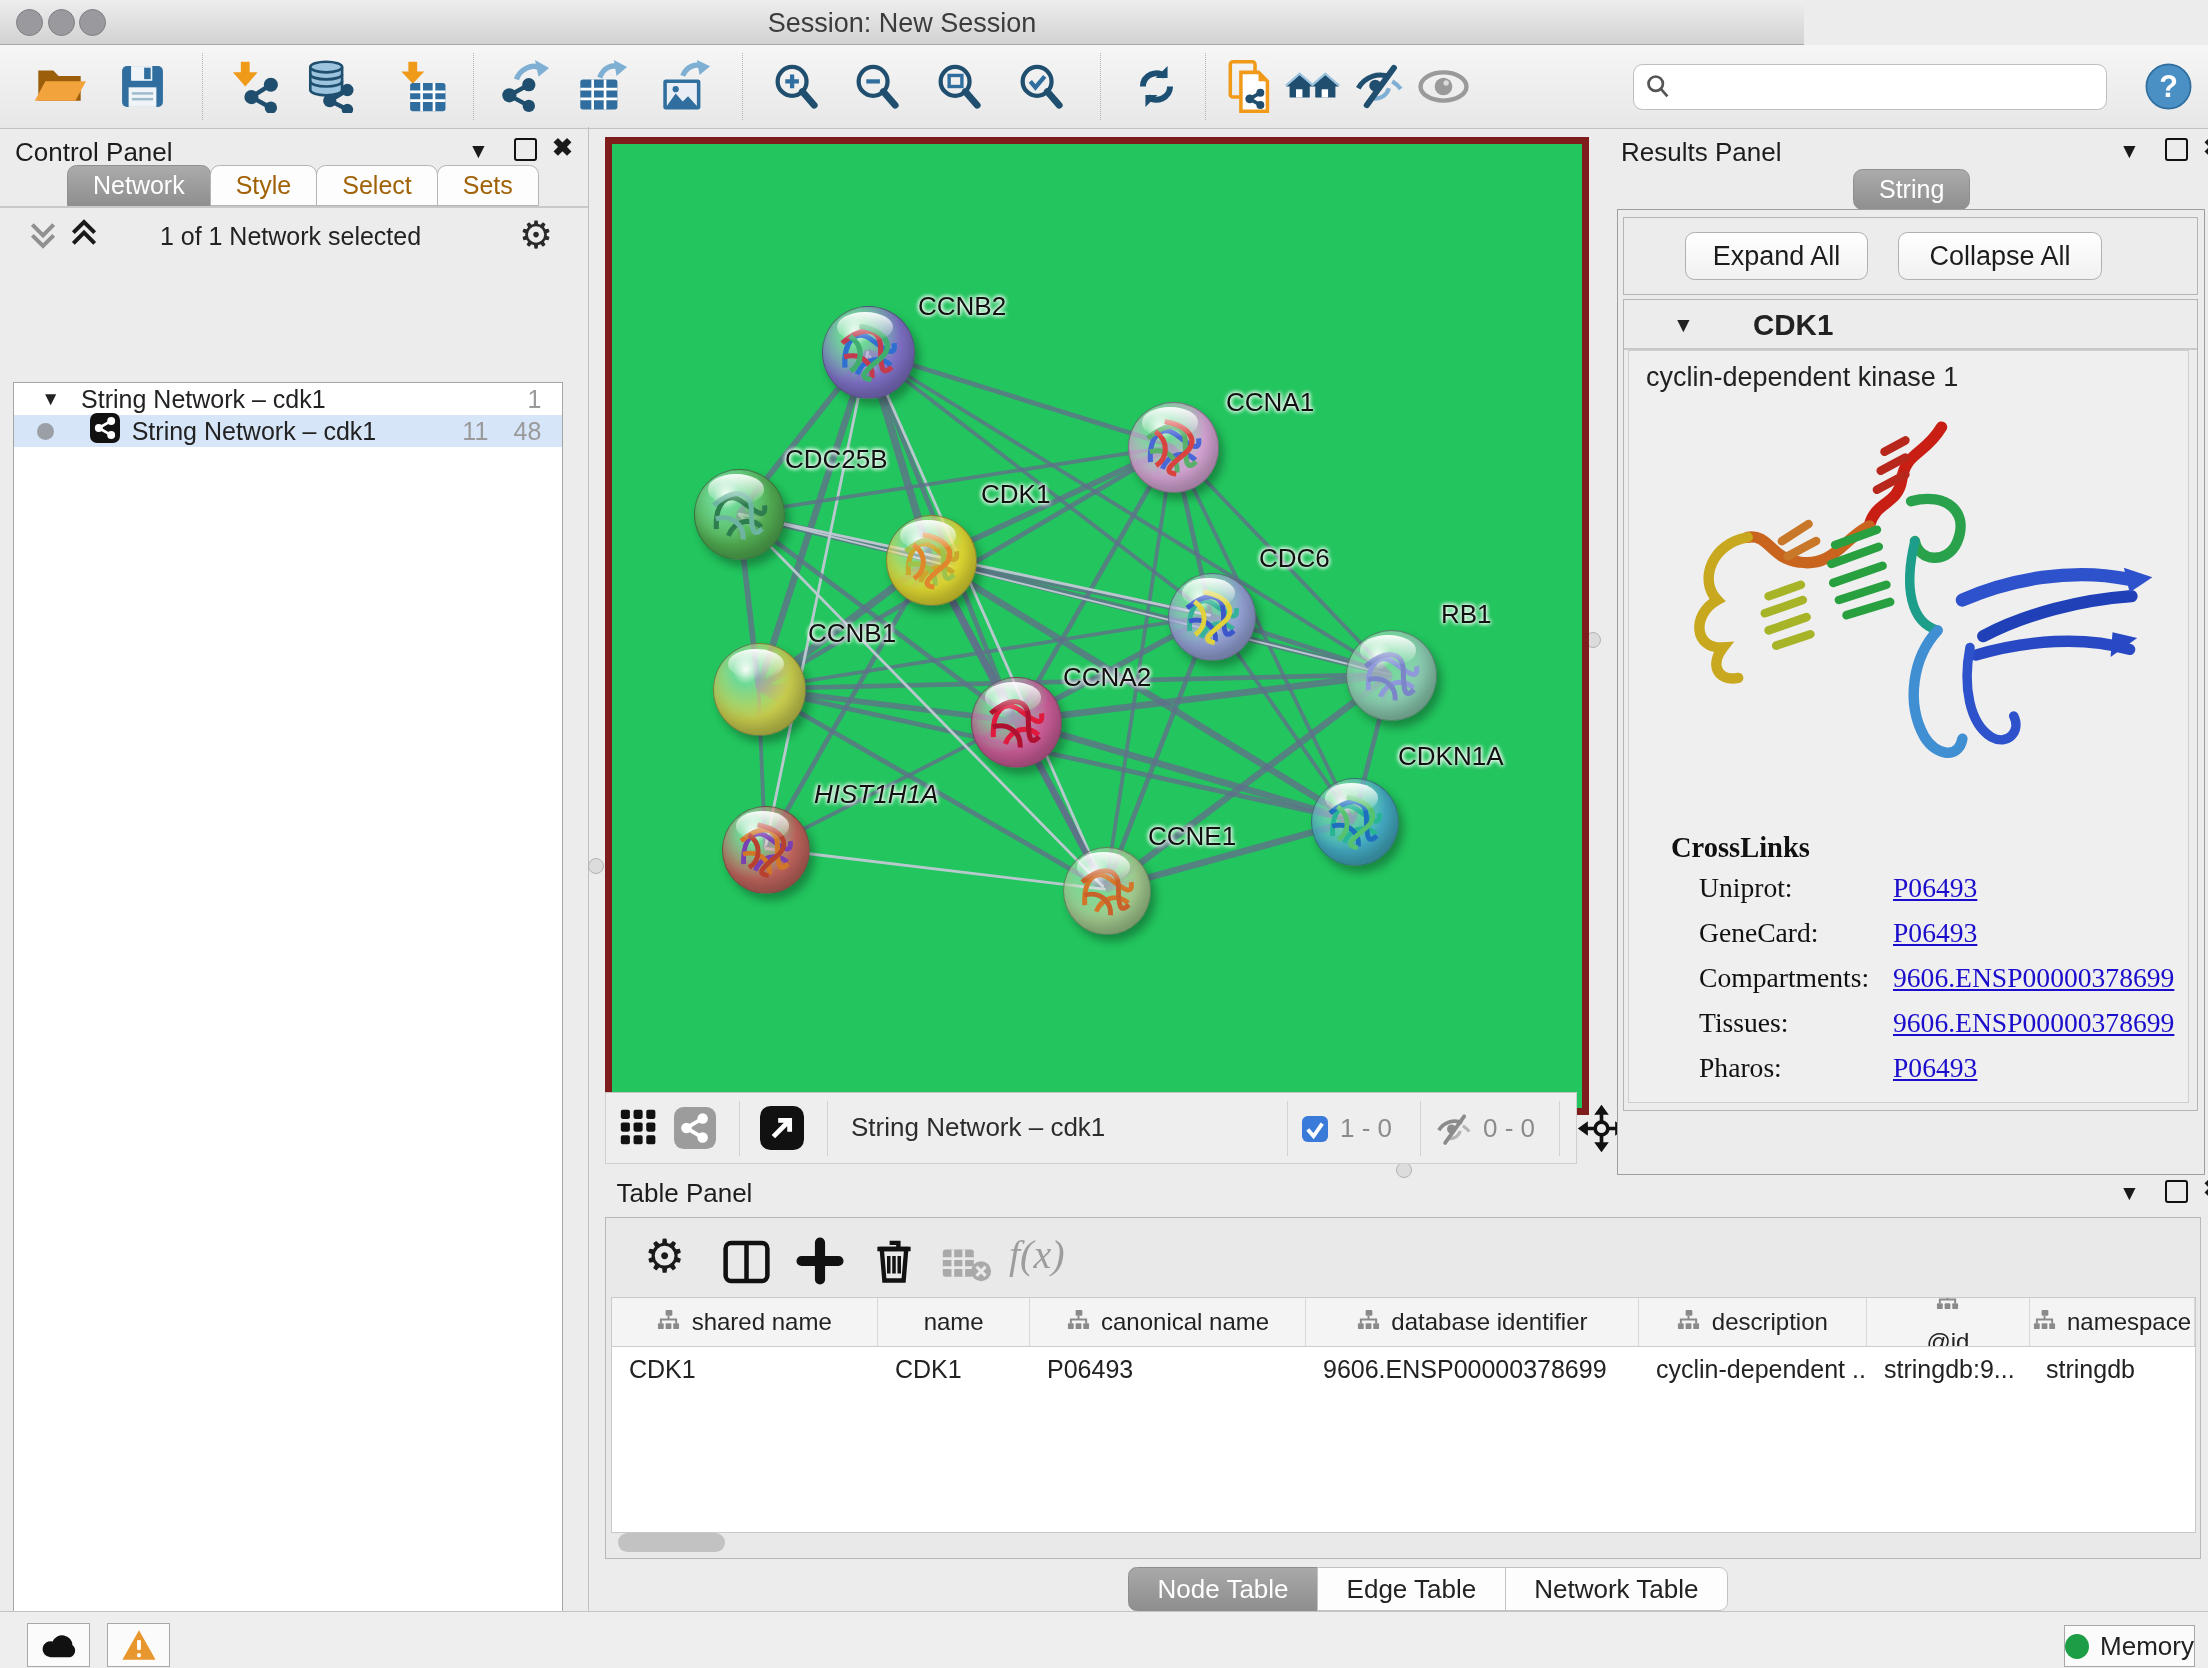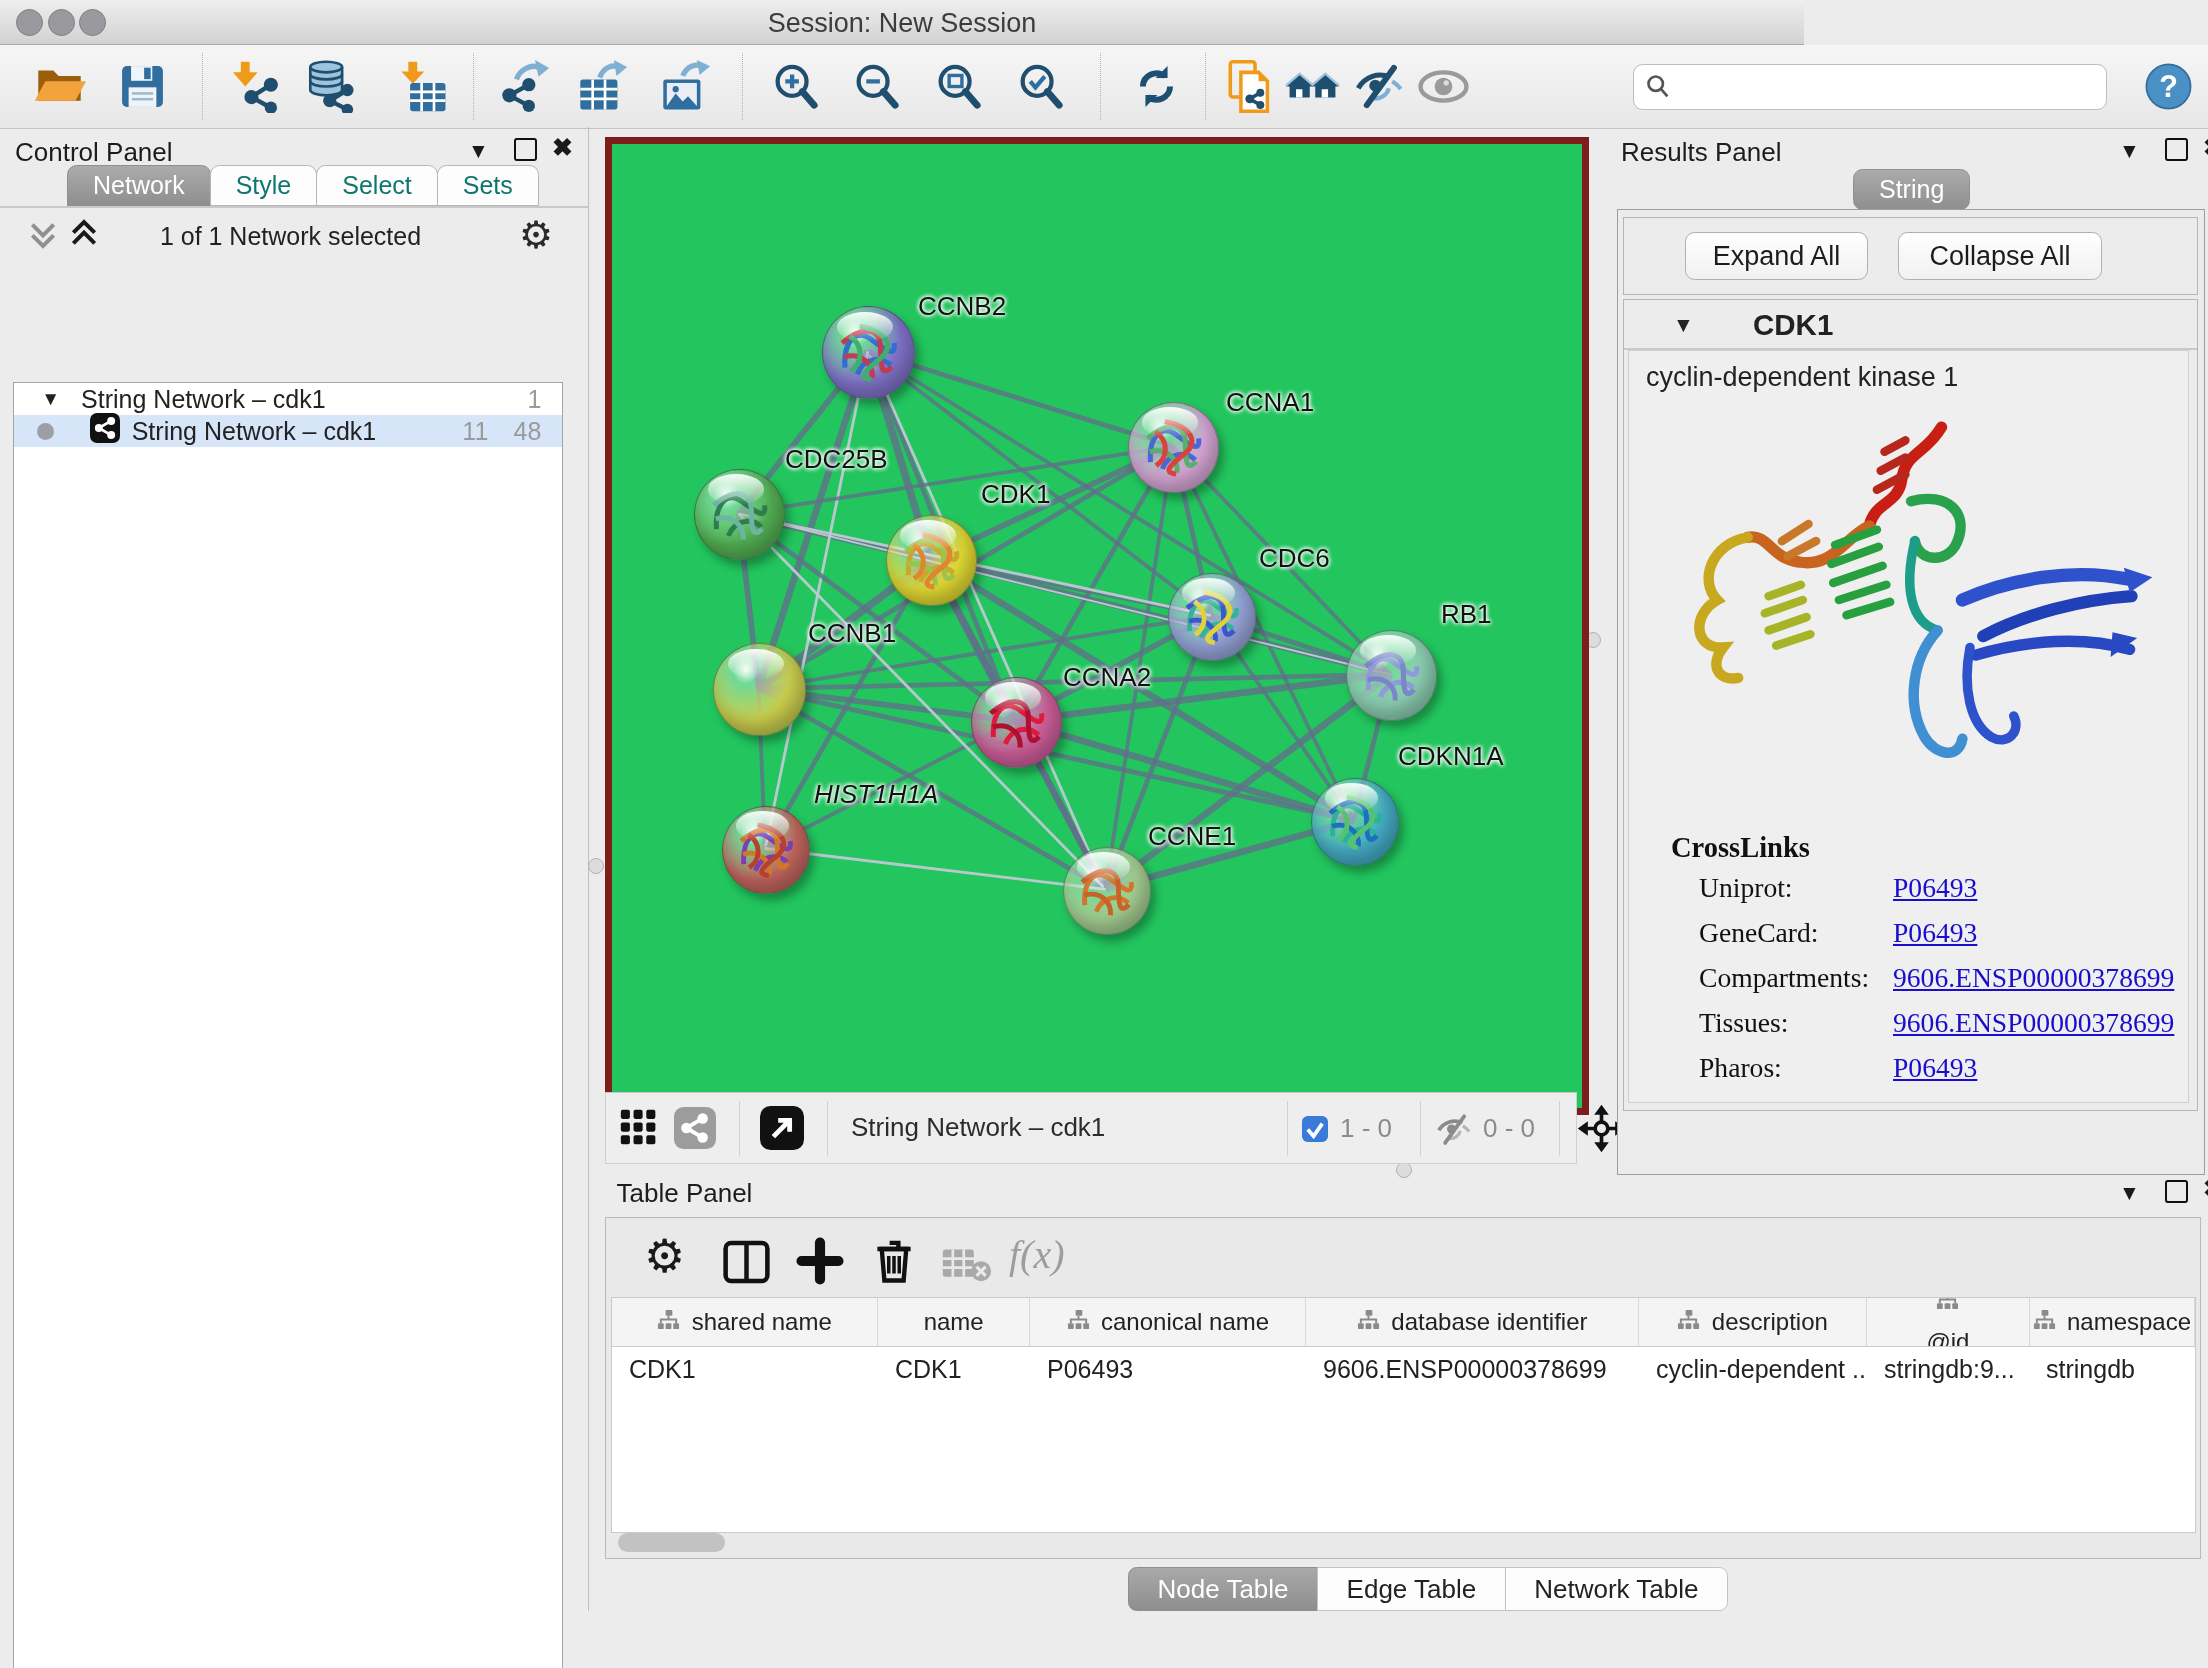--- a/index.html
+++ b/index.html
@@ -17,21 +17,21 @@
   .ti{position:absolute;top:7.6px;width:61px;height:67px;display:flex;align-items:center;justify-content:center;cursor:default}
   .tsep{position:absolute;top:7.6px;height:67px;border-left:1.9px dotted #b3b3b3}
   #searchbox{position:absolute;left:1633px;top:19px;width:472px;height:44px;background:#fff;
     border:1.9px solid #bdbdbd;border-radius:9.5px;display:flex;align-items:center}
   #searchbox input{border:none;outline:none;font-size:25px;flex:1;font-family:"Liberation Sans",sans-serif;background:transparent}
   
   .ptitle{font-size:26px;color:#1c1c1c}
   .wctl{font-size:25px;color:#1a1a1a;line-height:25px}
   .wbox{width:19px;height:19px;border:2.9px solid #111;border-radius:2.9px}
   .tab{display:inline-block;height:39px;line-height:39px;padding:0 25px;background:#fdfdfd;
-    border:1px solid #b5b5b5;border-radius:9.5px 9.5px 0 0;font-size:25px;color:#0f766e;margin-right:-1px;vertical-align:bottom}
+    border:1px solid #b5b5b5;border-radius:9.5px 9.5px 0 0;font-size:25px;color:#a16207;margin-right:-1px;vertical-align:bottom}
   .tab.active{background:linear-gradient(#ababab,#8f8f8f);color:#fff;border-color:#8f8f8f}
   .btn{position:absolute;background:linear-gradient(#ffffff,#f1f1f1);border:1.9px solid #b0b0b0;
     border-radius:9.5px;font-size:27px;color:#1c1c1c;display:flex;align-items:center;justify-content:center}
   
   #cp-list{left:13.3px;top:255px;width:548px;height:1328px;background:#fff;border:1.9px solid #a5a5a5}
   .cprow{position:relative;height:32px;display:flex;align-items:center;font-size:25px}
   .cprow .cnt{position:absolute;color:#9a9a9a}
   #cp-row-child{background:#d7e5f8}
   
   #netcanvas{left:605px;top:137px;width:970px;height:964px;background:#22c55e;border:7px solid #7f1d1d}
@@ -692,15 +692,33 @@
         <div class="td" style="width: 316px;">9606.ENSP00000378699</div>
         <div class="td" style="width: 211px;">cyclin-dependent ...</div>
         <div class="td" style="width: 145px;">stringdb:9...</div>
         <div class="td" style="width: 148px;">stringdb</div>
       </div>
   </div>
   <div id="hscroll" class="abs"></div>
   <div id="hthumb" class="abs"></div>
   <div class="abs" id="tbl-tabs" style="left:1128px;top:1567px"><div class="btab active">Node Table</div><div class="btab">Edge Table</div><div class="btab">Network Table</div></div>
 
+  <div id="statusbar" class="abs">
+    <div class="sbtn" style="left:27px">
+      <svg width="38" height="28.5" viewBox="0 0 48 34">
+          <path d="M13 32a10 10 0 1 1 3-19.6A13 13 0 0 1 41 17a8.5 8.5 0 0 1-3 15z" fill="#111"></path>
+        </svg>
+    </div>
+    <div class="sbtn" style="left:107px">
+      <svg width="36" height="32" viewBox="0 0 56 50">
+          <path d="M28 2 54 48H2z" fill="#e8962e"></path>
+          <rect x="25" y="17" width="6" height="16" rx="2" fill="#fff"></rect>
+          <rect x="25" y="38" width="6" height="6" rx="2" fill="#fff"></rect>
+        </svg>
+    </div>
+    <div id="membtn">
+      <span class="memdot"></span>
+      <span>Memory</span>
+    </div>
+  </div>
 
 </div>
 
 
 </body></html>

